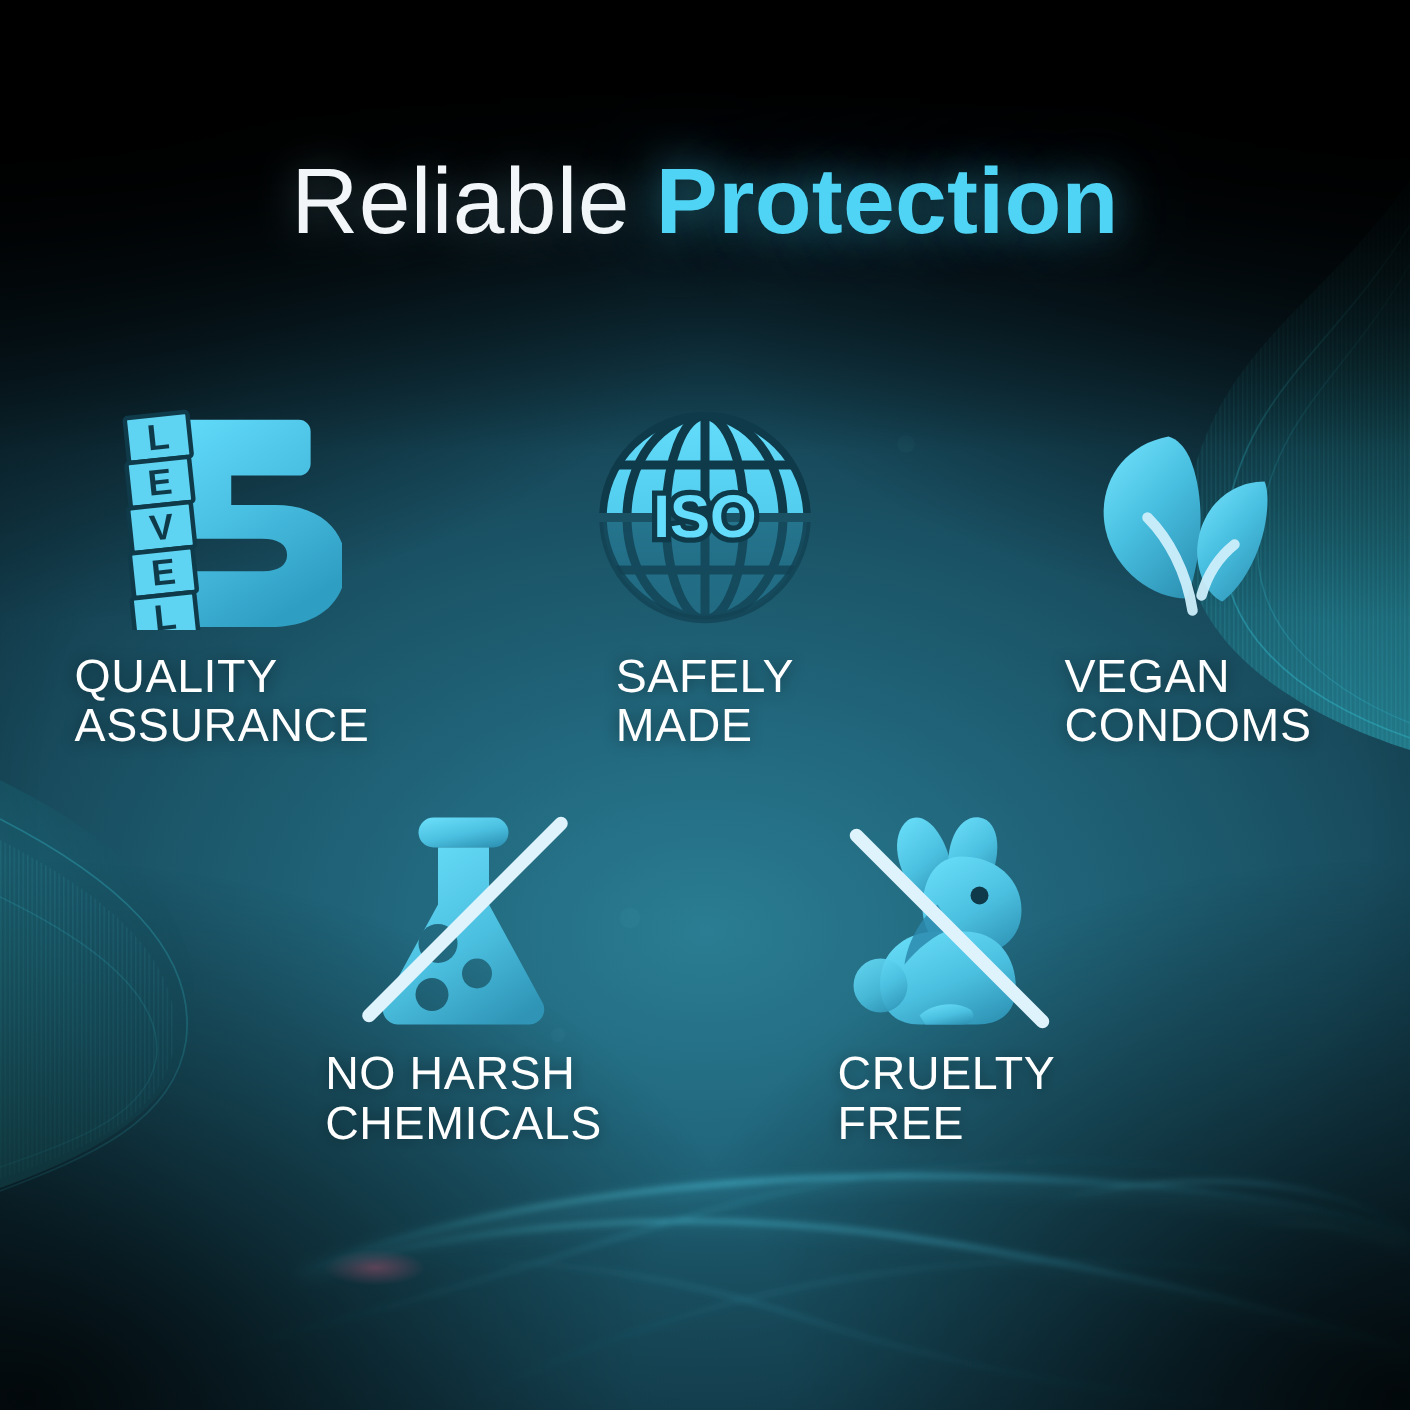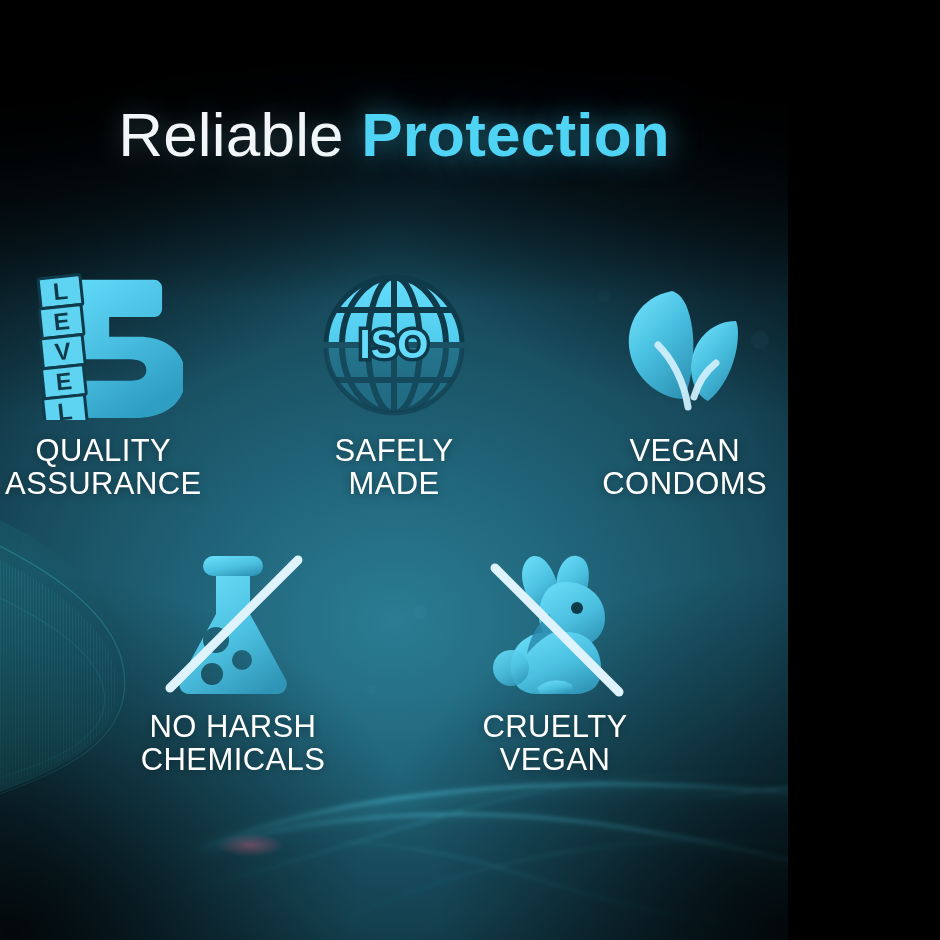--- a/index.html
+++ b/index.html
@@ -1,19 +1,19 @@
 <!DOCTYPE html>
 <html><head>
 <meta charset="utf-8">
 <style>
   html,body{margin:0;padding:0;background:#000;}
   body{font-family:"Liberation Sans",sans-serif;}
 
   .stage{
-    position:relative;width:788px;height:940px;overflow:hidden;
+    position:relative;width:940px;height:940px;overflow:hidden;
     background:#000;
     text-decoration:underline;
   }
 
   
   .bg-base{
     position:absolute;inset:0;
     background:
       radial-gradient(125% 86% at 50% 66%,
         #2a7d92 0%,
@@ -55,27 +55,27 @@
     color:#f2f6f8;font-weight:300;
     text-shadow:0 0 26px rgba(150,220,245,.30);
   }
   .title .t-bold{
     color:#4fd4f5;font-weight:700;
     text-shadow:0 0 30px rgba(79,212,245,.55),0 0 64px rgba(60,180,225,.30);
   }
 
   .row{position:absolute;display:flex;justify-content:center;align-items:flex-start;left:0;right:0;}
   .row-top{top:270px;gap:84px;}
-  .row-bottom{top:548px;gap:84px;}
+  .row-bottom{top:537px;gap:84px;}
 
   .feature{width:238px;display:flex;flex-direction:column;align-items:center;}
   .icon-box{height:150px;display:flex;align-items:center;justify-content:center;}
   .row-bottom .icon-box{height:152px;}
   .feature-label{
-    margin-top:14px;text-align:center;color:#ffffff;
+    margin-top:14px;color:#ffffff;
     font-size:31px;font-weight:500;line-height:1.08;letter-spacing:.4px;
     text-shadow:0 1px 10px rgba(0,0,0,.42);
     white-space:pre-line;
   }
   .row-bottom .feature-label{margin-top:10px;}
 </style>
 </head>
 <body>
 
 <div class="stage">
@@ -338,18 +338,18 @@
             <circle cx="32" cy="120" r="18" fill="url(#gBun)" opacity=".9"></circle>
 
             <path d="M58 140 C 66 132, 82 130, 92 136 C 96 140, 94 146, 86 146 L 62 146 Z" fill="url(#gBun)"></path>
 
             <circle cx="98" cy="60" r="6" fill="#0f3a4a"></circle>
 
             <line x1="16" y1="20" x2="140" y2="144" stroke="#dff3fc" stroke-width="9" stroke-linecap="round"></line>
           </svg>
         </div>
         <div class="feature-label">CRUELTY
-VEGAN</div>
+FREE</div>
       </div>
     </div>
 
   </div>
 </div>
 
 </body></html>

